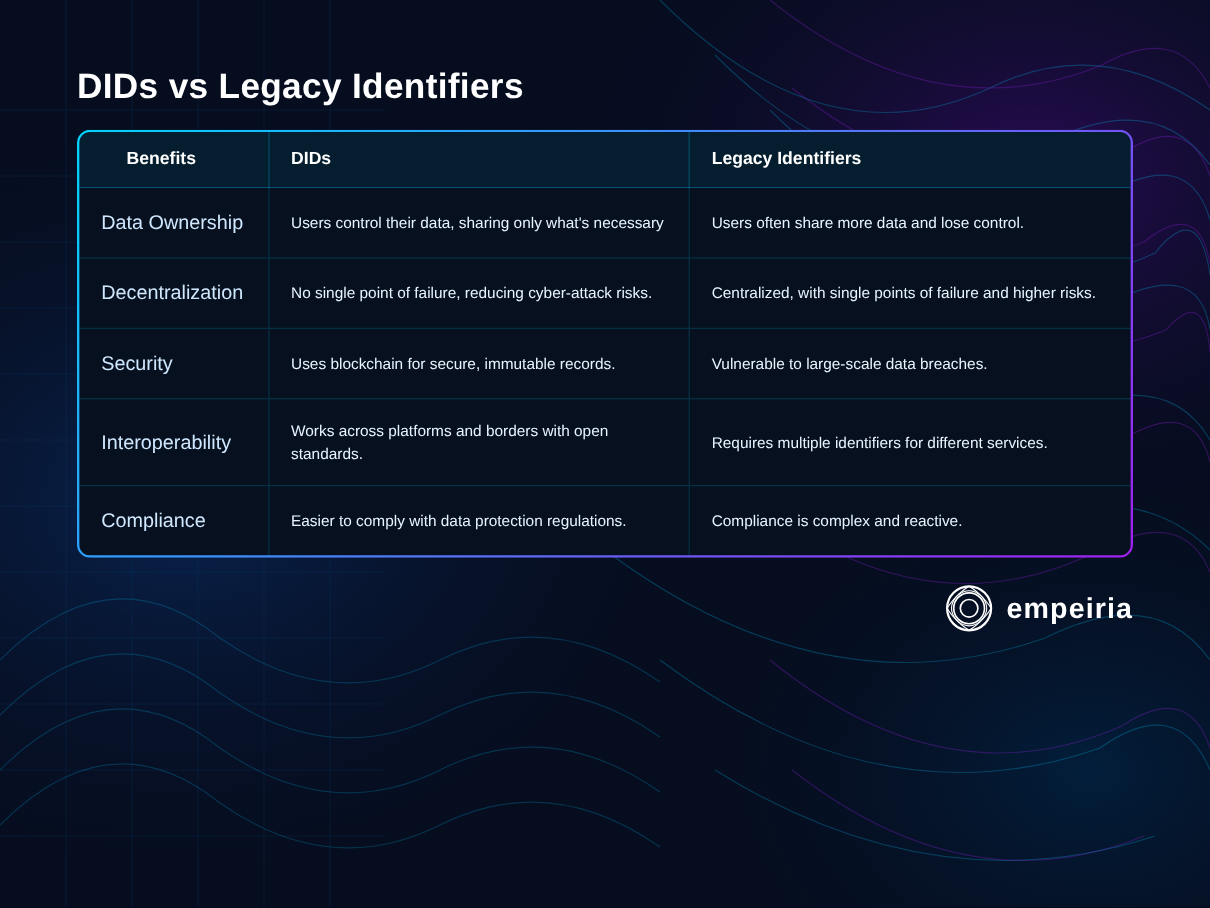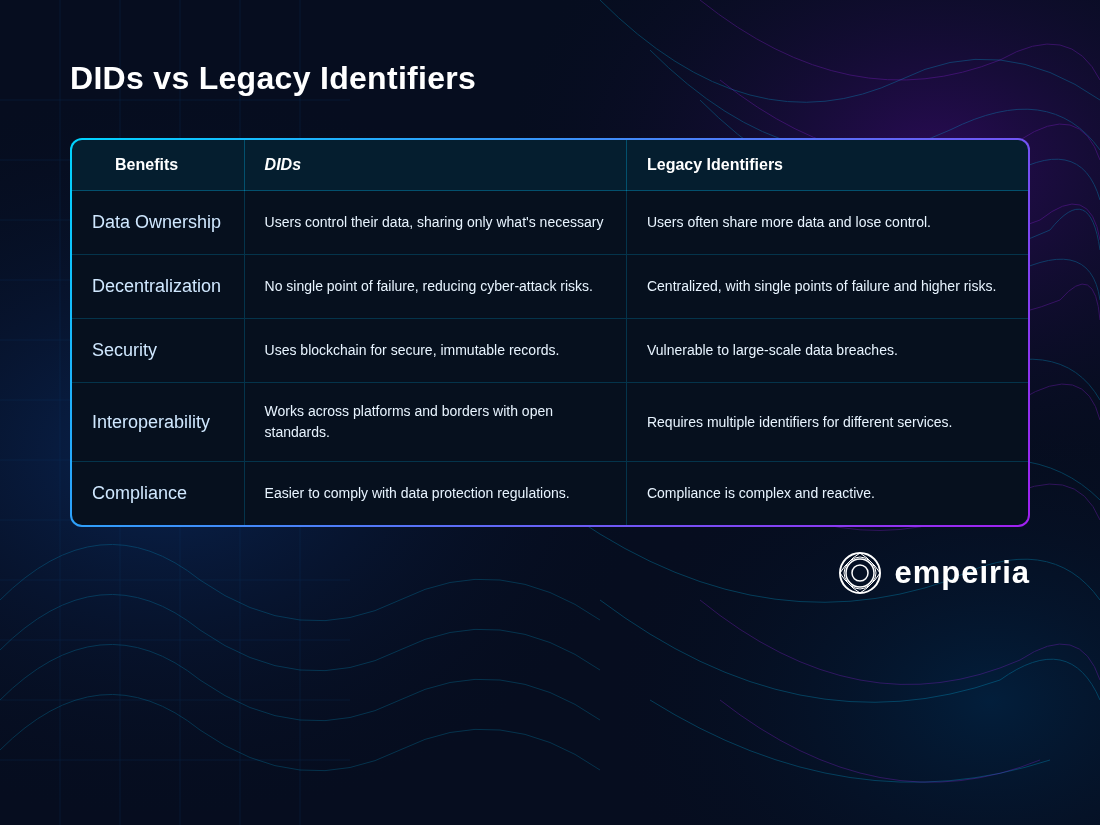--- a/index.html
+++ b/index.html
@@ -22,21 +22,21 @@
     .content {
       position: relative;
       z-index: 1;
       padding: 60px 70px 40px 70px;
     }
 
     .page-title {
       color: #ffffff;
       font-size: 32px;
       font-weight: 800;
-      margin-bottom: 41px;
+      margin-bottom: 21px;
       letter-spacing: 0.3px;
     }
 
     .table-wrapper {
       border: 2px solid transparent;
       border-radius: 12px;
       background:
         linear-gradient(#06101e, #06101e) padding-box,
         linear-gradient(135deg, #00d4ff, #a020f0) border-box;
       overflow: hidden;
@@ -62,21 +62,20 @@
     }
 
     thead th:nth-child(1) {
       width: 18%;
       border-right: 1px solid rgba(0, 200, 255, 0.3);
       padding-left: 43px;
     }
     thead th:nth-child(2) {
       width: 40%;
       border-right: 1px solid rgba(0, 200, 255, 0.3);
-      font-style: italic;
     }
     thead th:nth-child(3) {
       width: 42%;
     }
 
     tbody tr {
       border-bottom: 1px solid rgba(0, 200, 255, 0.2);
     }
 
     tbody tr:last-child {
@@ -115,21 +114,21 @@
       gap: 12px;
     }
 
     .brand-logo {
       width: 44px;
       height: 44px;
     }
 
     .brand-name {
       color: #ffffff;
-      font-size: 31px;
+      font-size: 26px;
       font-weight: 600;
       letter-spacing: 1px;
     }
   </style>
 </head>
 <body>
 
 <svg class="bg-canvas" viewBox="0 0 1100 825" xmlns="http://www.w3.org/2000/svg">
 
   <rect width="1100" height="825" fill="#060d1f"></rect>

